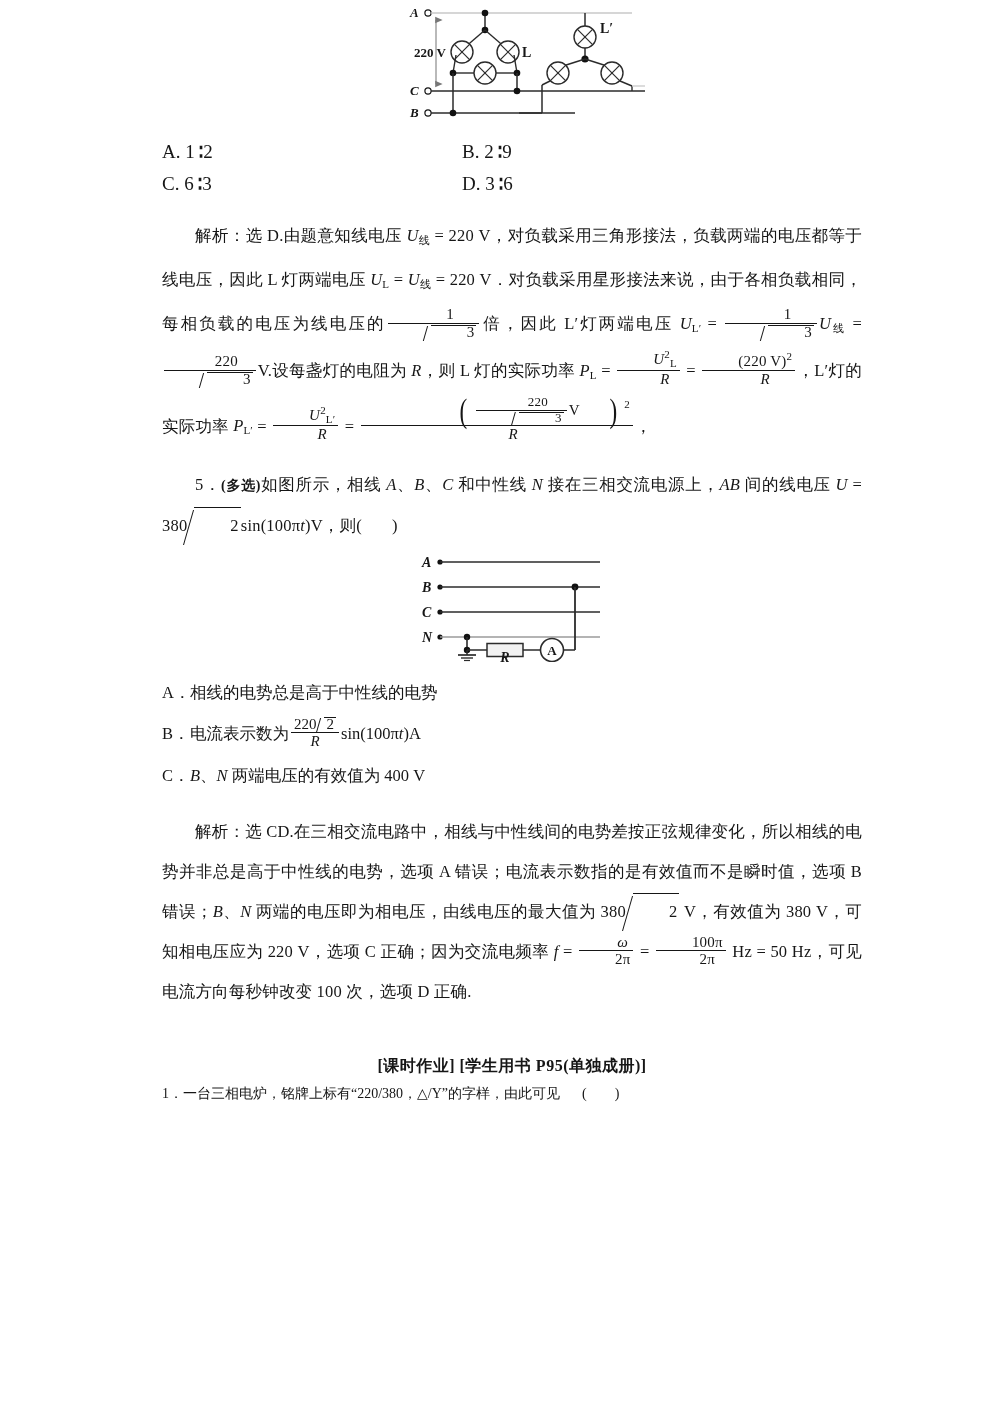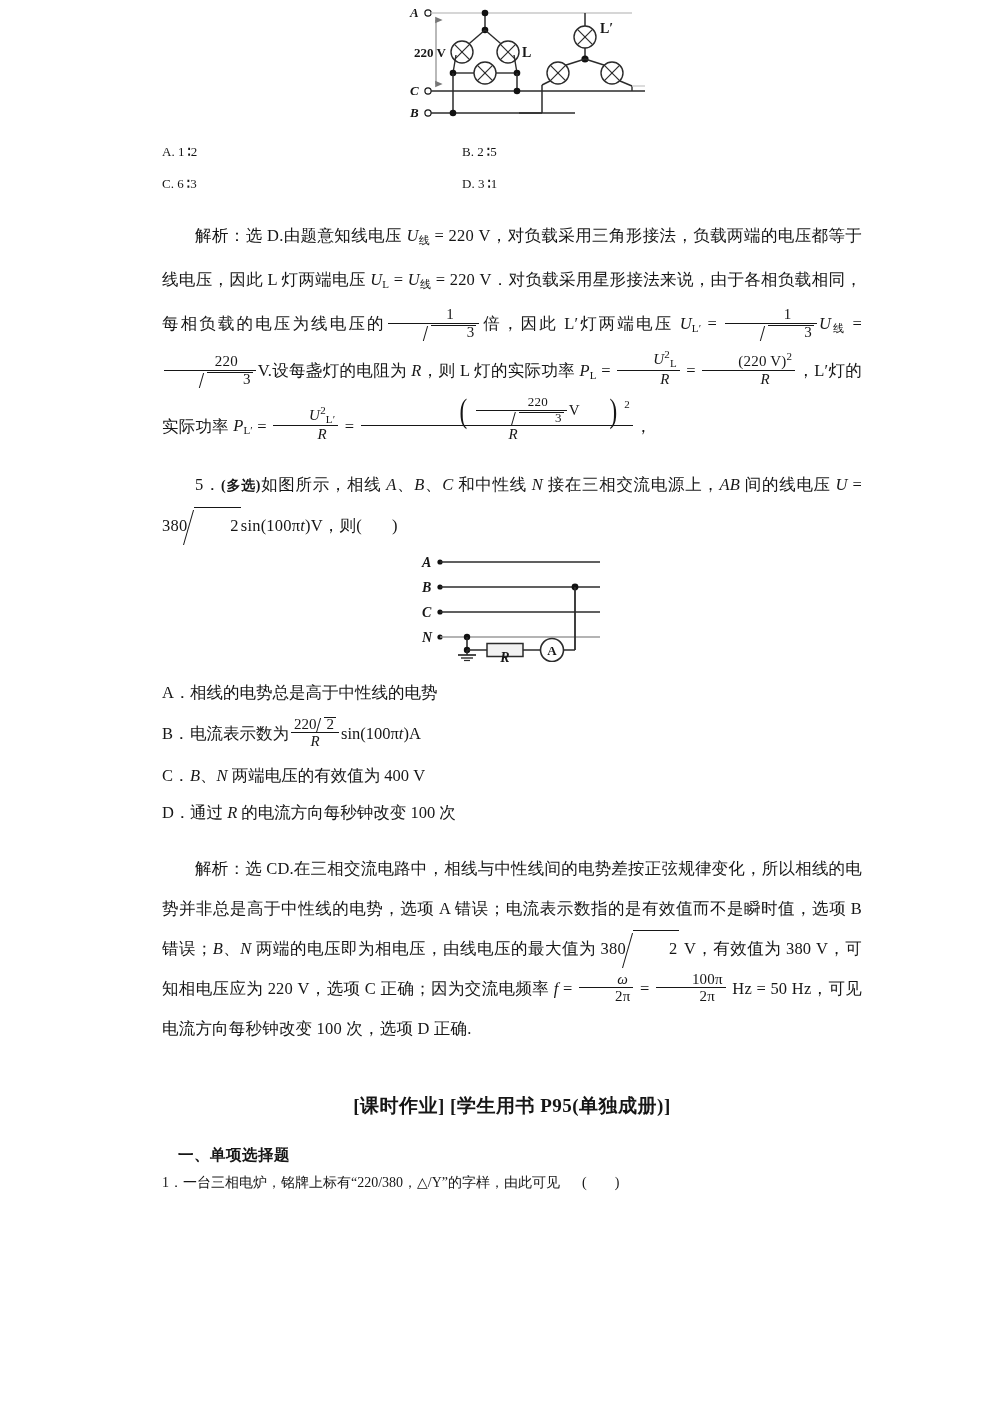--- a/index.html
+++ b/index.html
@@ -87,35 +87,35 @@
     display: inline-block;
     font-size: 34px;
     line-height: 0.82;
     vertical-align: middle;
     font-family: "Liberation Serif", serif;
     transform: scaleX(0.68);
   }
 
   
   .opts {
-    font-size: 13px;
+    font-size: 19px;
     line-height: 32px;
     margin-top: 4px;
   }
   .optrow { display: flex; }
   .optrow > .o1 { width: 300px; }
   .opt-list { font-size: 16.5px; line-height: 37px; }
   .opt-list .lbl { display:inline-block; width: 28px; }
 
   .ratio { letter-spacing: 1px; }
 
   
   .center { text-align: center; }
   .bracket-head {
-    font-size: 19px;
+    font-size: 16px;
     font-weight: 700;
     letter-spacing: 0.5px;
   }
   .sec-title {
     font-size: 15.5px;
     font-weight: 700;
     letter-spacing: 0.5px;
   }
   .q-line { font-size: 14px; }
 
@@ -235,31 +235,31 @@
     </div>
 
     <div class="opts">
       <div class="optrow">
         <div class="o1">
           <span>A.</span>
           <span class="ratio">1∶2</span>
         </div>
         <div>
           <span>B.</span>
-          <span class="ratio">2∶5</span>
+          <span class="ratio">2∶9</span>
         </div>
       </div>
       <div class="optrow">
         <div class="o1">
           <span>C.</span>
           <span class="ratio">6∶3</span>
         </div>
         <div>
           <span>D.</span>
-          <span class="ratio">3∶1</span>
+          <span class="ratio">3∶6</span>
         </div>
       </div>
     </div>
 
     <div class="para indent" style="margin-top:16px">
       <span>解析：</span><span>选 D.</span><span>由题意知线电压 </span><span class="it nw"><span>U</span><span class="sub">线</span></span><span> = 220 V，对负载采用三角形接法，负载两端的电压都等于线电压，因此 L 灯两端电压 </span><span class="it nw"><span>U</span><span class="sub">L</span></span><span> = </span><span class="it nw"><span>U</span><span class="sub">线</span></span><span> = 220 V．对负载采用星形接法来说，由于各相负载相同，每相负载的电压为线电压的</span><span class="frac"><span class="num">1</span><span class="den"><span class="sqrt"><span class="rad">3</span></span></span></span><span>倍，因此 L′灯两端电压 </span><span class="it nw"><span>U</span><span class="sub">L′</span></span><span> = </span><span class="frac"><span class="num">1</span><span class="den"><span class="sqrt"><span class="rad">3</span></span></span></span><span class="it nw"><span>U</span><span class="sub">线</span></span><span> = </span><span class="frac"><span class="num">220</span><span class="den"><span class="sqrt"><span class="rad">3</span></span></span></span><span>V.设每盏灯的电阻为 </span><span class="it">R</span><span>，则 L 灯的实际功率 </span><span class="it nw"><span>P</span><span class="sub">L</span></span><span> = </span><span class="frac"><span class="num it"><span>U</span><span class="sup">2</span><span class="sub">L</span></span><span class="den it">R</span></span><span> = </span><span class="frac"><span class="num"><span>(220 V)</span><span class="sup">2</span></span><span class="den it">R</span></span><span>，L′灯的实际功率 </span><span class="it nw"><span>P</span><span class="sub">L′</span></span><span> = </span><span class="frac"><span class="num it"><span>U</span><span class="sup">2</span><span class="sub">L′</span></span><span class="den it">R</span></span><span> = </span><span class="frac"><span class="num"><span class="bigparen"><span class="lp">(</span><span class="frac" style="font-size:13px"><span class="num">220</span><span class="den"><span class="sqrt"><span class="rad">3</span></span></span></span><span>V</span><span class="rp">)</span></span><span class="sup">2</span></span><span class="den it">R</span></span><span>，</span>
     </div>
 
 
     <div class="para indent" style="margin-top:14px">
@@ -313,31 +313,27 @@
     <div class="opt-list" style="margin-top:6px">
       <div>
         <span class="lbl">A．</span><span>相线的电势总是高于中性线的电势</span>
       </div>
       <div style="line-height:46px">
         <span class="lbl">B．</span><span>电流表示数为</span><span class="frac"><span class="num"><span>220</span><span class="sqrt"><span class="rad">2</span></span></span><span class="den it">R</span></span><span>sin(100π</span><span class="it">t</span><span>)A</span>
       </div>
       <div>
         <span class="lbl">C．</span><span class="it">B</span><span>、</span><span class="it">N</span><span> 两端电压的有效值为 400 V</span>
       </div>
-      <div>
-        <span class="lbl">D．</span><span>通过 </span><span class="it">R</span><span> 的电流方向每秒钟改变 100 次</span>
-      </div>
     </div>
 
     <div class="para indent" style="margin-top:18px">
       <span>解析：</span><span>选 CD.</span><span>在三相交流电路中，相线与中性线间的电势差按正弦规律变化，所以相线的电势并非总是高于中性线的电势，选项 A 错误；电流表示数指的是有效值而不是瞬时值，选项 B 错误；</span><span class="it">B</span><span>、</span><span class="it">N</span><span> 两端的电压即为相电压，由线电压的最大值为 380</span><span class="sqrt"><span class="rad">2</span></span><span> V，有效值为 380 V，可知相电压应为 220 V，选项 C 正确；因为交流电频率 </span><span class="it">f</span><span> = </span><span class="frac"><span class="num it">ω</span><span class="den">2π</span></span><span> = </span><span class="frac"><span class="num">100π</span><span class="den">2π</span></span><span> Hz = 50 Hz，可见电流方向每秒钟改变 100 次，选项 D 正确.</span>
     </div>
 
     <div class="center bracket-head" style="margin-top:44px">[课时作业] [学生用书 P95(单独成册)]</div>
 
-    <div class="sec-title" style="margin-top:26px;text-indent:16px">一、单项选择题</div>
 
     <div class="q-line" style="margin-top:8px">
       <span>1．</span><span>一台三相电炉，铭牌上标有“220/380，△/Y”的字样，由此可见</span><span style="display:inline-block;width:22px"></span><span>(</span><span style="display:inline-block;width:28px"></span><span>)</span>
     </div>
 
   </div>
 </div>
 
 </body></html>

